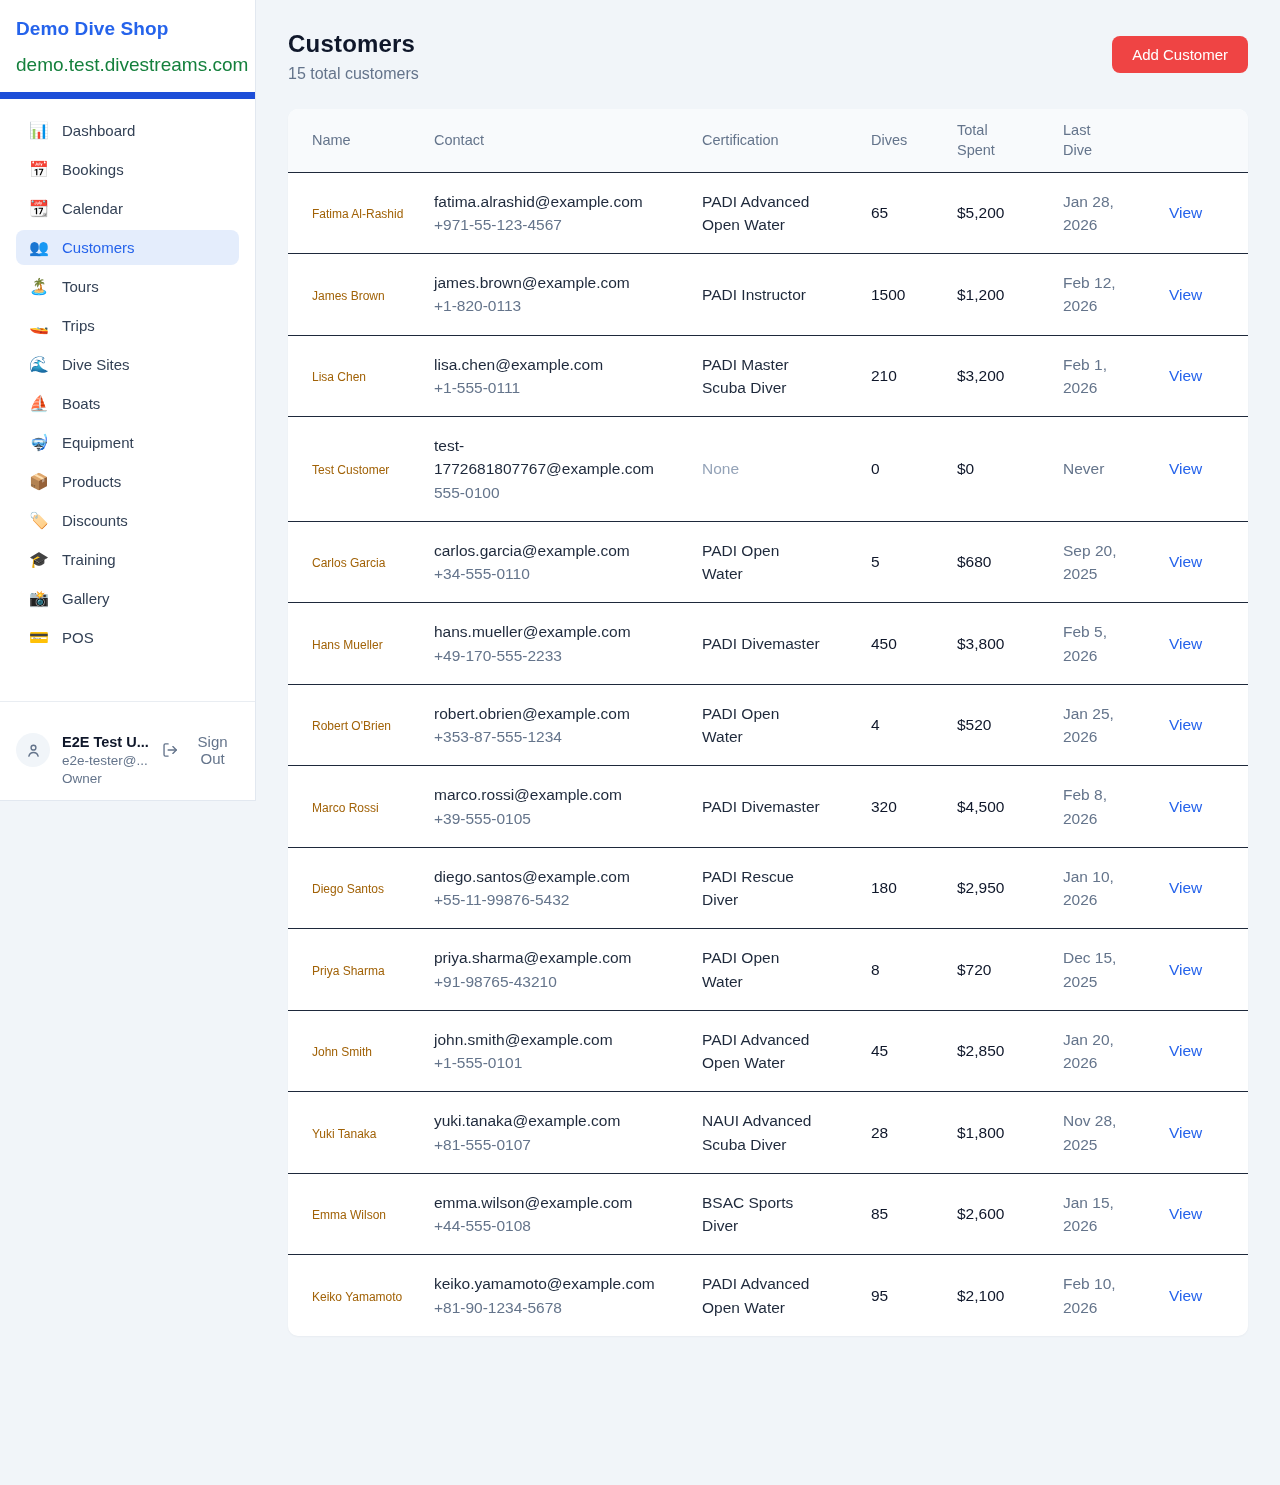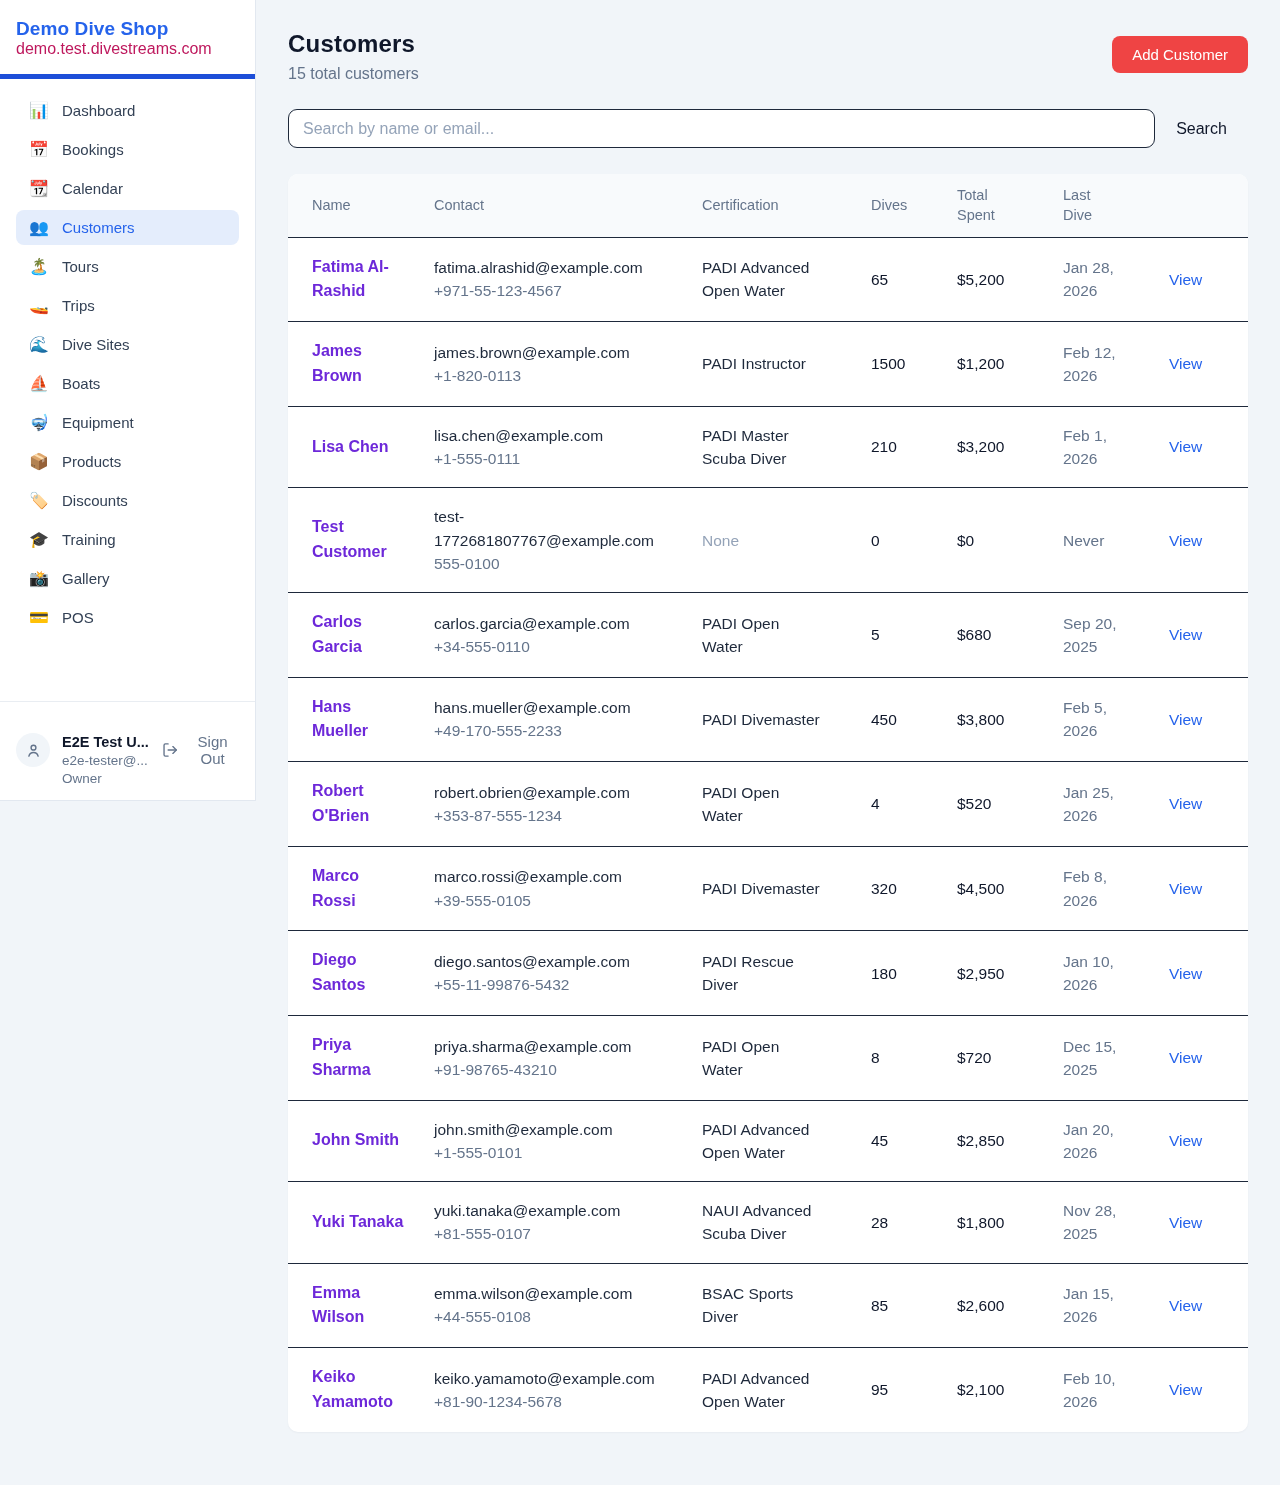--- a/index.html
+++ b/index.html
@@ -17,23 +17,23 @@
     position: absolute;
     top: 0; left: 0;
     width: 256px;
     height: 801px;
     background: #ffffff;
     border-right: 1px solid #e2e8f0;
     border-bottom: 1px solid #e2e8f0;
     display: flex;
     flex-direction: column;
   }
-  .sb-header { padding: 18px 16px 16px 16px; border-bottom: 5px solid #1d4ed8; }
+  .sb-header { padding: 18px 16px 16px 16px; border-bottom: 7px solid #1d4ed8; }
   .shop-name { color: #2563eb; font-size: 19px; font-weight: 700; letter-spacing: .1px; }
-  .shop-domain { color: #be185d; font-size: 16px; margin-top: 0; }
+  .shop-domain { color: #15803d; font-size: 19px; margin-top: 14px; }
 
   .sb-nav { padding: 14px 16px; flex: 1; }
   .nav-item {
     display: flex; align-items: center; gap: 12px;
     padding: 9px 12px; margin-bottom: 4px;
     border-radius: 8px;
     font-size: 15px; color: #334155;
     text-decoration: none; cursor: pointer;
   }
   .nav-item .nav-icon { width: 22px; text-align: center; font-size: 16px; line-height: 1; }
@@ -113,22 +113,22 @@
     padding: 17px 16px 17px 0;
     vertical-align: middle;
     border-bottom: 1px solid #1e293b;
     font-size: 15.5px;
     line-height: 1.5;
     color: #1e293b;
   }
   tbody tr:last-child td { border-bottom: none; }
 
   a.name-link {
-    color: #6d28d9; text-decoration: none; font-weight: 700;
-    font-size: 16px; display: inline-block; max-width: 94px; line-height: 1.55;
+    color: #a16207; text-decoration: none; font-weight: 400;
+    font-size: 12px; display: inline-block; max-width: 94px; line-height: 1.55;
   }
   .email { color: #1e293b; display: block; max-width: 215px; }
   .phone { color: #64748b; }
   .cert  { color: #1e293b; display: inline-block; max-width: 120px; }
   .cert.muted { color: #94a3b8; }
   .dives, .spent { color: #0f172a; }
   .last { color: #64748b; display: inline-block; max-width: 70px; }
   a.view-link { color: #2563eb; text-decoration: none; font-weight: 500; }
 </style>
 </head>
@@ -222,24 +222,20 @@
 
 <main>
   <div class="page-header">
     <div>
       <h1 class="page-title">Customers</h1>
       <p class="subtitle">15 total customers</p>
     </div>
     <button class="btn-primary">Add Customer</button>
   </div>
 
-  <div class="search-row">
-    <input class="search-input" type="text" placeholder="Search by name or email..." style="">
-    <button class="search-btn">Search</button>
-  </div>
 
   <div class="card">
     <table>
       <colgroup>
         <col style="width:146px">
           <col style="width:268px">
           <col style="width:169px">
         <col style="width:86px">
           <col style="width:106px">
           <col style="width:106px">

